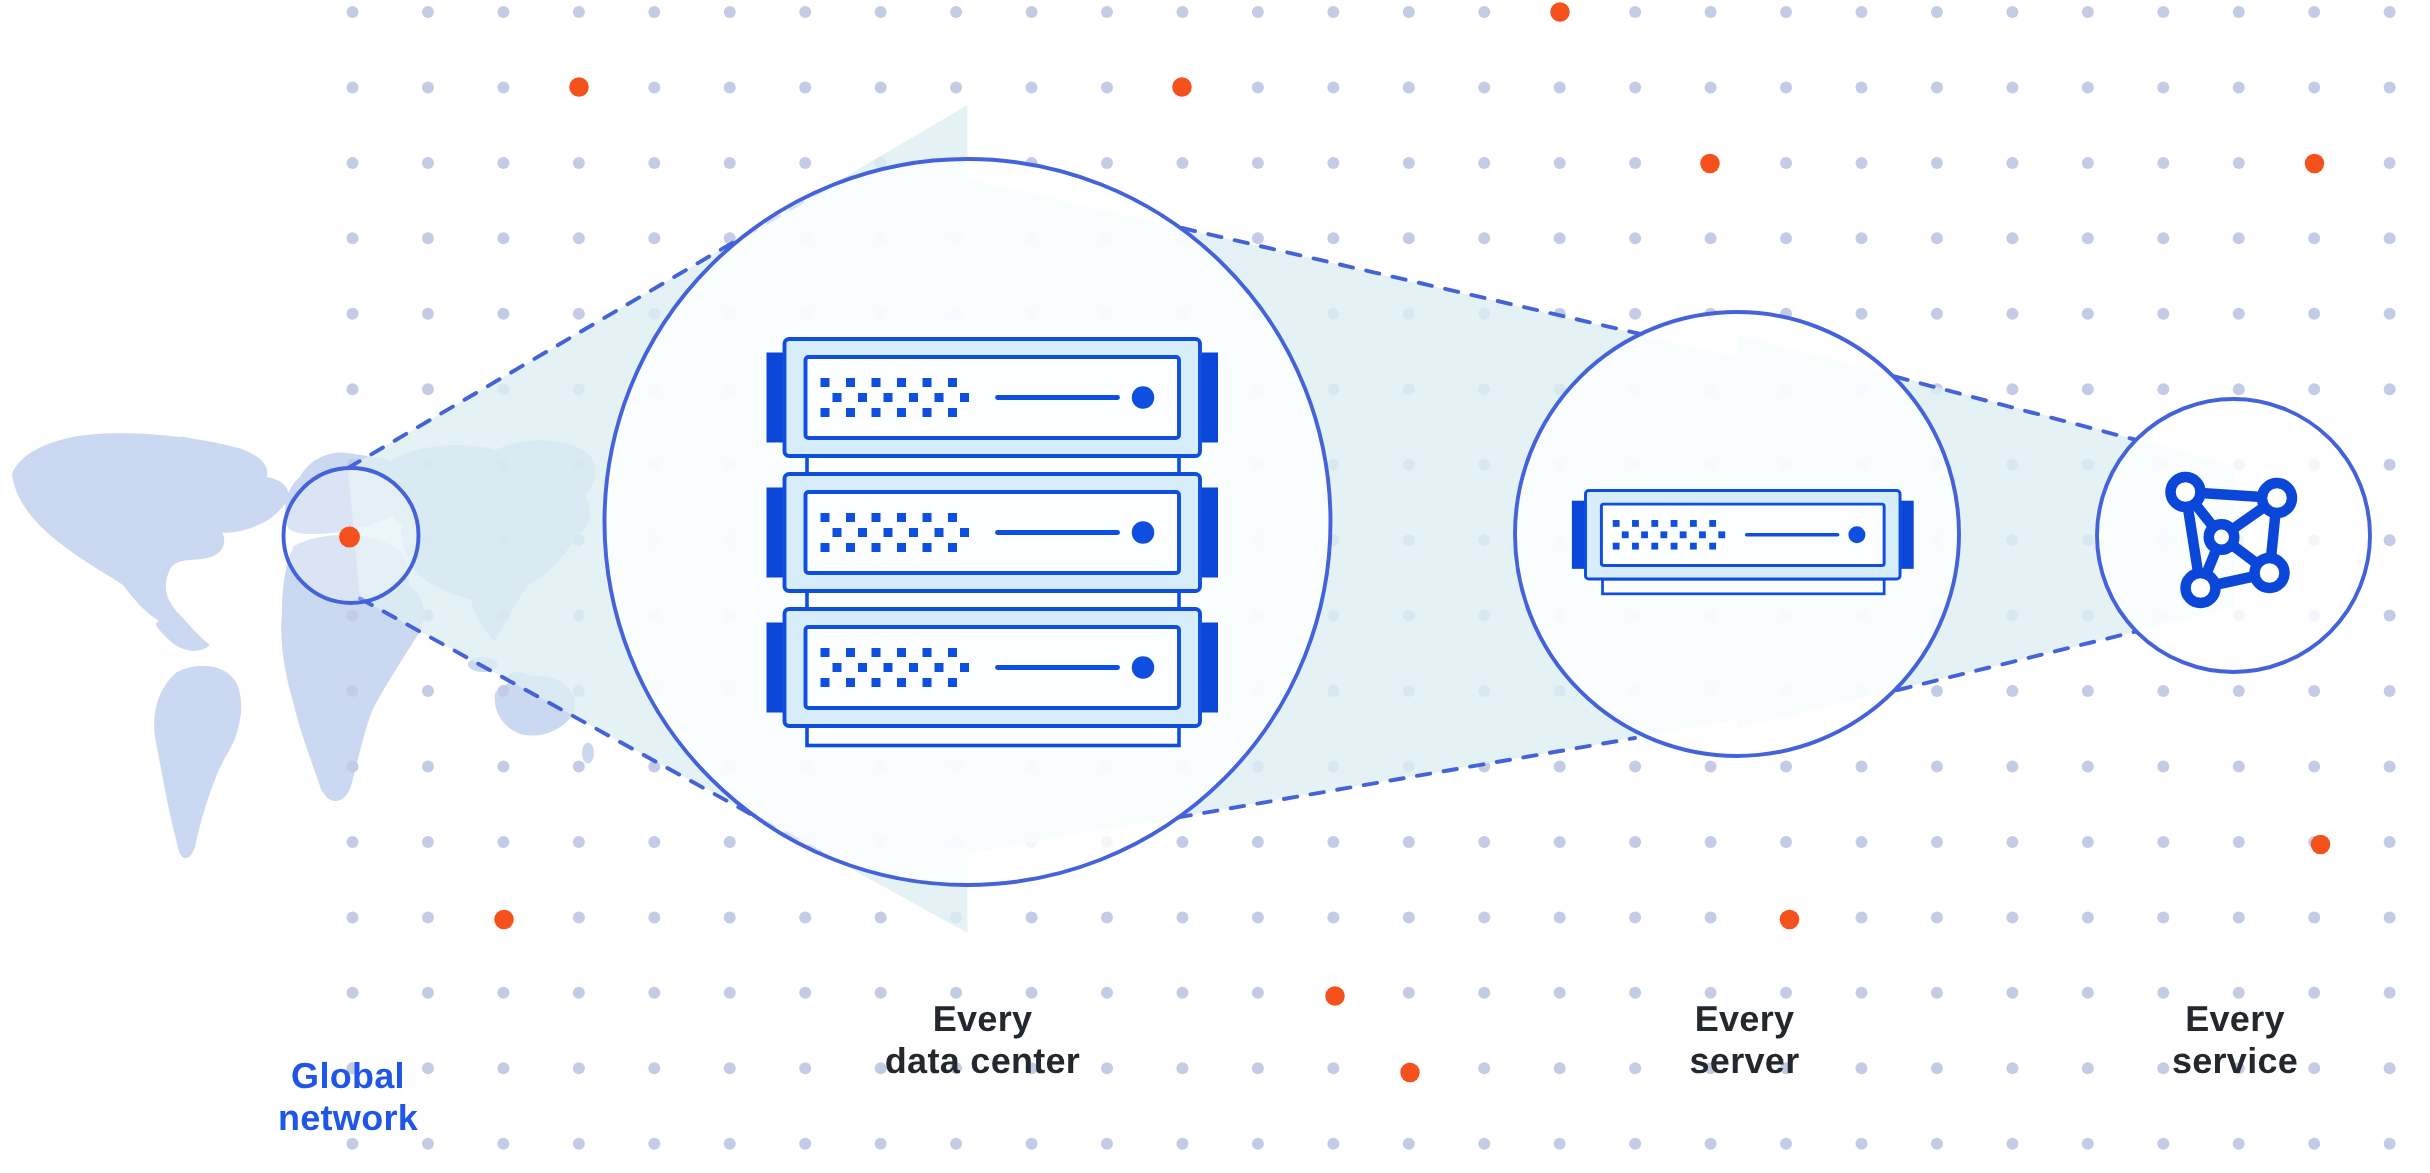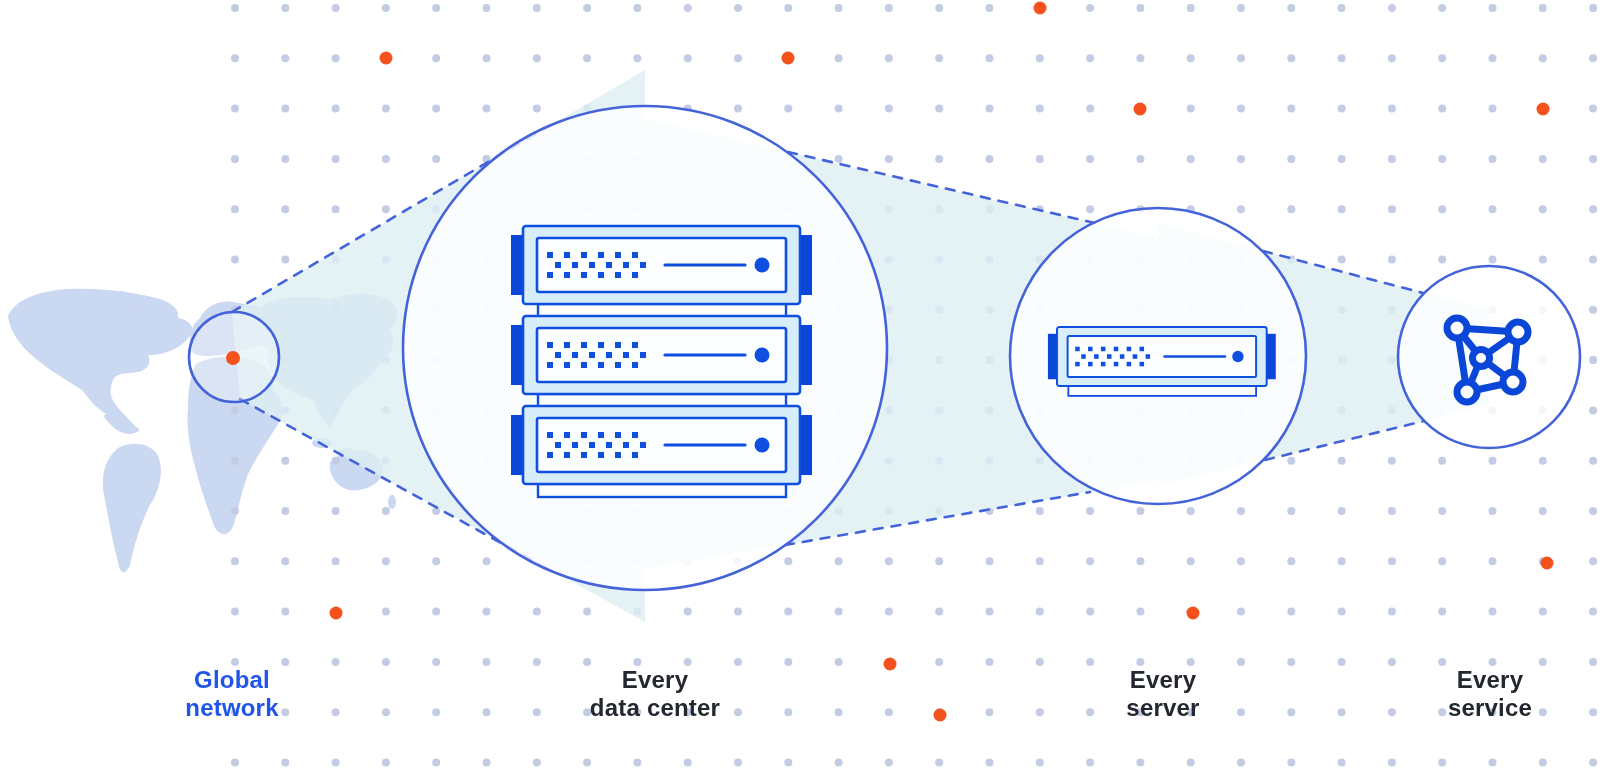--- a/index.html
+++ b/index.html
@@ -30,21 +30,21 @@
   .mesh-edge{stroke:var(--icon-blue-dark,#0a47d8);stroke-width:7;fill:none;
         stroke-linecap:round;stroke-linejoin:round;}
   .mesh-node{fill:#ffffff;stroke:var(--icon-blue-dark,#0a47d8);stroke-width:7;}
   
   .caption{
     position:absolute;transform:translateX(-50%);
     font-size:24px;line-height:28px;font-weight:700;
     text-align:center;white-space:pre-line;letter-spacing:.2px;
     color:var(--label-dark,#23272e);
   }
-  .caption.blue{color:var(--label-blue,#2056e8);}
+  .caption.blue{color:var(--label-blue,#2056e8);margin-top:38px;}
 </style>
 </head>
 <body>
 
 <div class="canvas">
 
   <svg class="diagram" width="1620" height="782" viewBox="0 0 1620 782">
 
     <defs>
 

